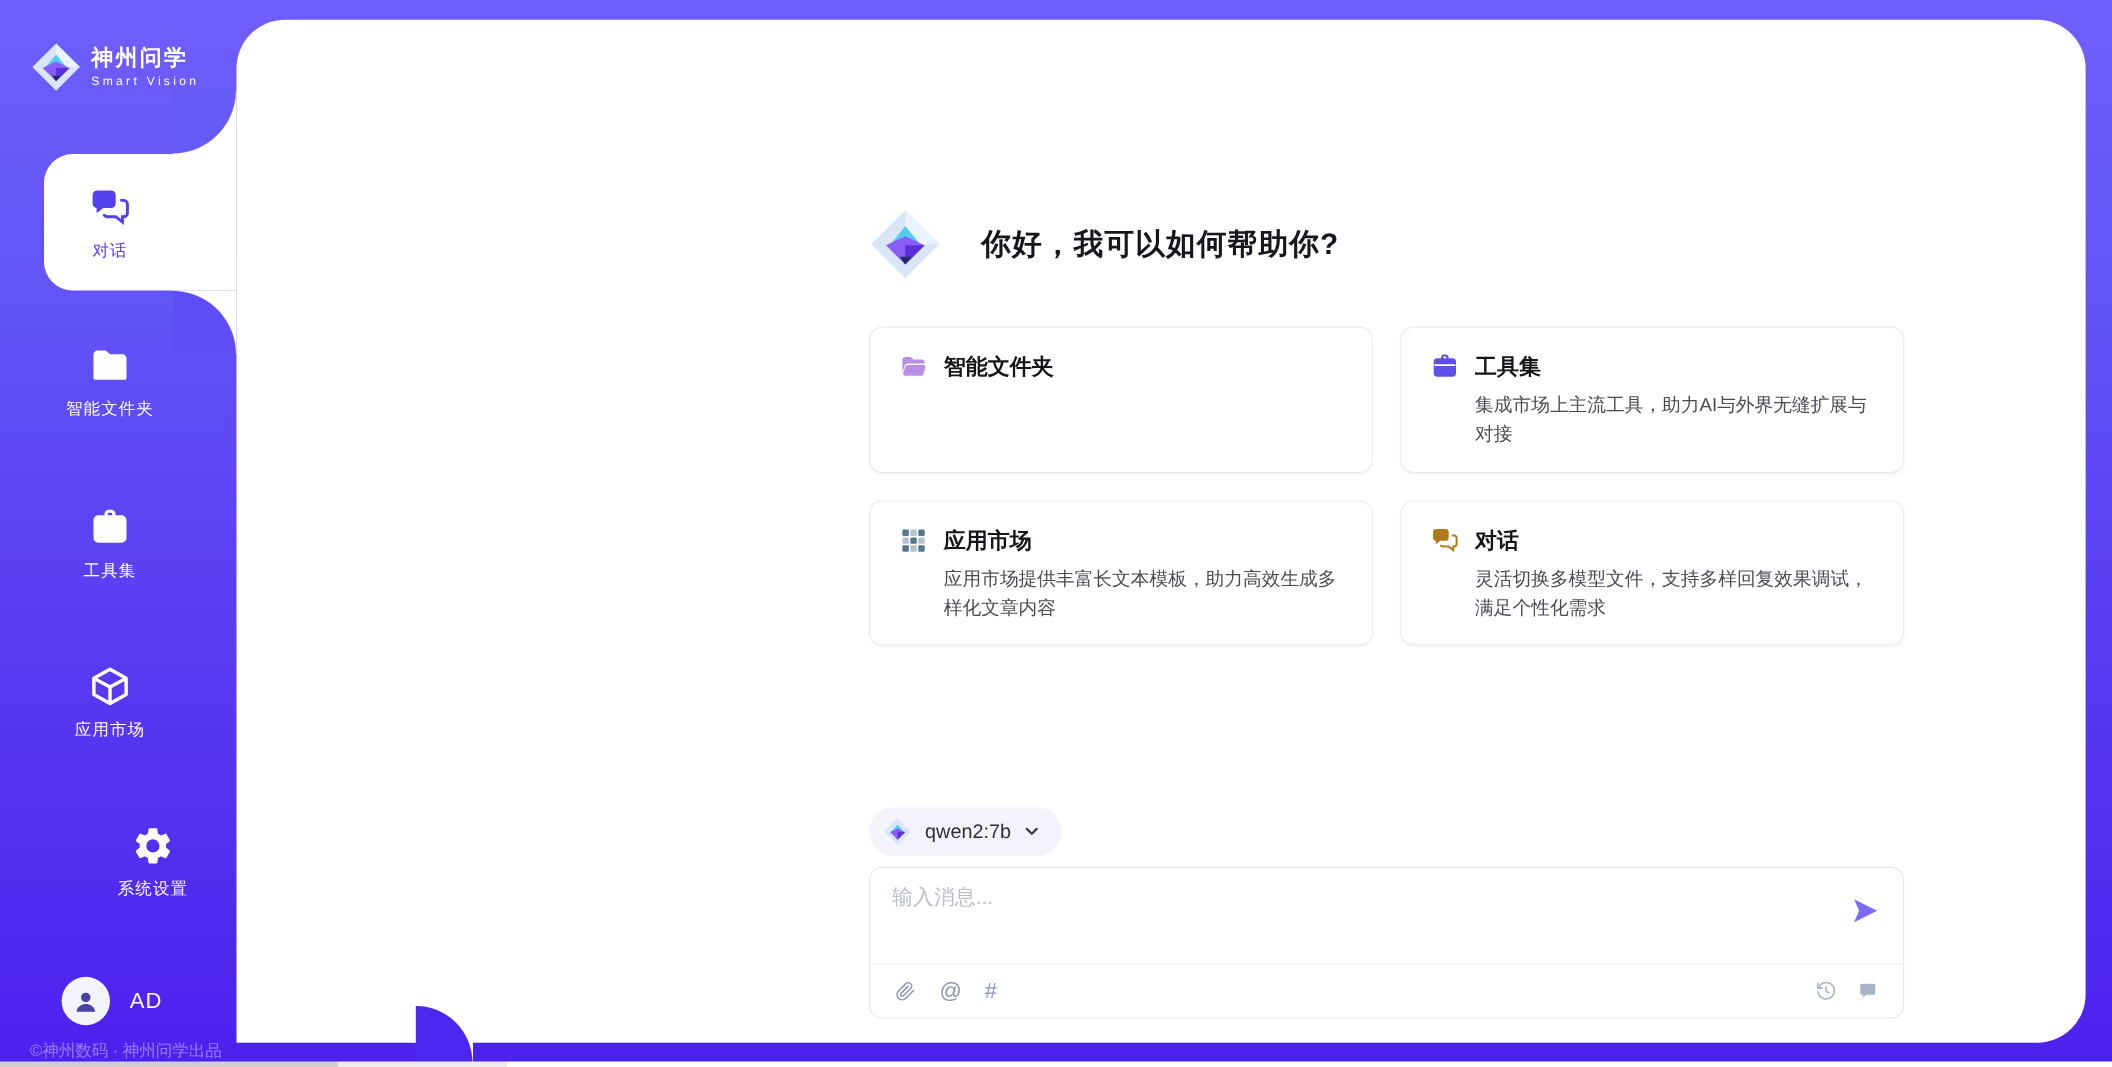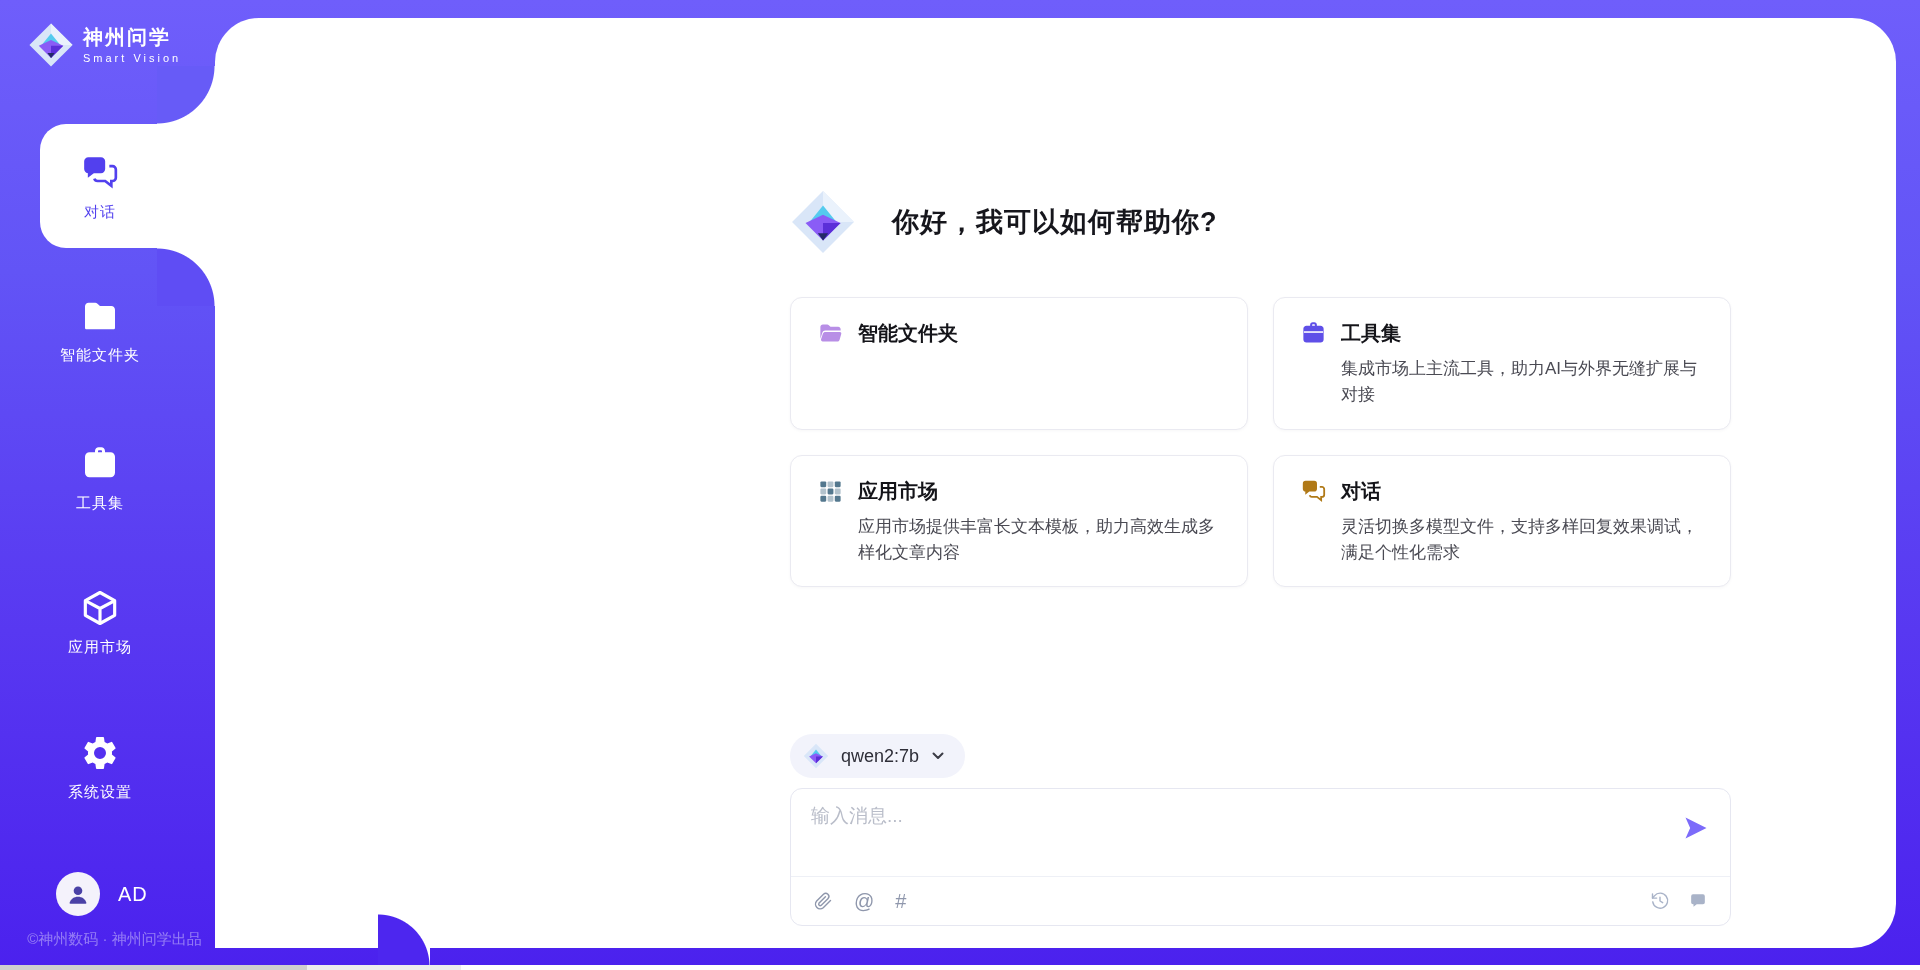--- a/index.html
+++ b/index.html
@@ -6,38 +6,38 @@
   html,body { width:1920px; height:970px; overflow:hidden; }
   body { font-family:"Liberation Sans","DejaVu Sans",sans-serif; }
 
   .screen { position:relative; width:1920px; height:970px;
     background:linear-gradient(180deg,#6F5EFB 0%,#6254F6 28%,#5838F1 65%,#4B21EE 100%);
   }
   .bottom-edge { position:absolute; left:0; bottom:0; width:100%; height:5px;
     background:linear-gradient(90deg,#cfcfcf 0,#cfcfcf 16%,#ededed 16%,#ededed 24%,#ffffff 24%,#ffffff 100%); }
 
   
-  .sidebar { position:absolute; left:0; top:0; width:215px; height:774px; }
+  .sidebar { position:absolute; left:0; top:16px; width:215px; height:774px; }
   .brand { position:absolute; left:28px; top:22px; display:flex; align-items:center; gap:9px; }
   .brand svg { width:46px; height:46px; }
   .brand-cn { color:#fff; font-size:20px; font-weight:bold; letter-spacing:2px; line-height:1.15; }
   .brand-en { color:#fff; font-size:11px; letter-spacing:3px; margin-top:3px; }
 
   .tab-bg { position:absolute; left:40px; top:124px; width:175px; height:124px;
     background:#fff; border-radius:26px 0 0 26px; }
   .fillet { position:absolute; left:157px; width:58px; height:58px; }
   .fillet-top    { top:66px;  background:radial-gradient(circle 58px at 0 0,    #675BF7 57px, #fff 58px); }
   .fillet-bottom { top:248px; background:radial-gradient(circle 58px at 0 100%, #5F4DF4 57px, #fff 58px); }
 
   .nav-item { position:absolute; left:0; width:200px; display:flex; flex-direction:column;
     align-items:center; gap:10px; color:#fff; cursor:pointer; }
   .nav-item svg { width:40px; height:40px; }
   .nav-label { font-size:15px; letter-spacing:1px; }
   .nav-item.active { color:#5240EE; }
-  .ni-0 { top:153px; } .ni-1 { top:296px; } .ni-2 { top:444px; } .ni-3 { top:588px; } .ni-4 { top:733px; }
+  .ni-0 { top:153px; } .ni-1 { top:296px; } .ni-2 { top:444px; } .ni-3 { top:588px; } .ni-4 { top:733px;margin-left:39px; }
 
   .user-row { position:absolute; left:56px; top:872px; display:flex; align-items:center; gap:18px; cursor:pointer; }
   .avatar { width:44px; height:44px; border-radius:50%; background:#F4F2FB; display:flex; align-items:center; justify-content:center; }
   .avatar svg { width:28px; height:28px; }
   .user-initials { color:#fff; font-size:20px; letter-spacing:1px; }
 
   .side-footer { position:absolute; left:0; top:930px; width:205px; text-align:center;
     color:rgba(255,255,255,0.40); font-size:15px;padding-left:24px; }
 
   

